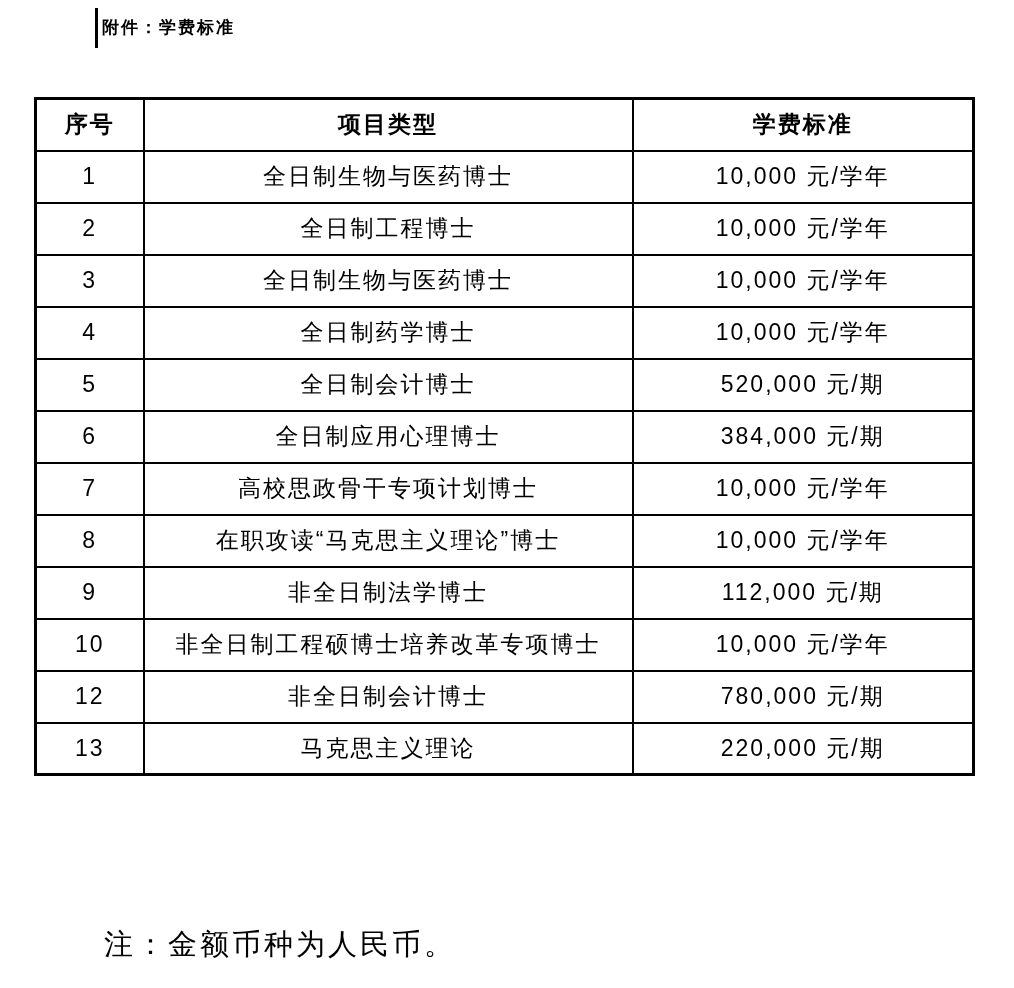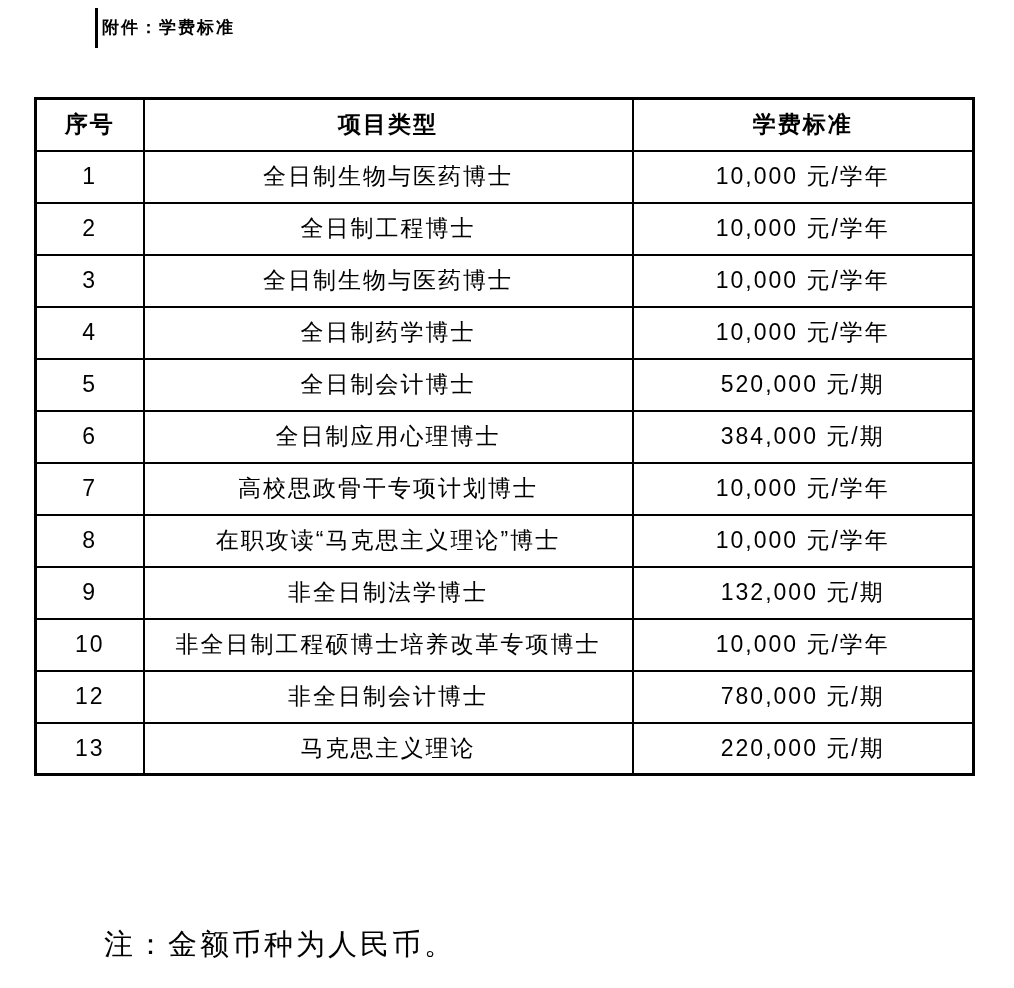--- a/index.html
+++ b/index.html
@@ -144,21 +144,21 @@
 
   <tr>
     <td>8</td>
     <td>在职攻读“马克思主义理论”博士</td>
     <td>10,000 元/学年</td>
   </tr>
 
   <tr>
     <td>9</td>
     <td>非全日制法学博士</td>
-    <td>132,000 元/期</td>
+    <td>112,000 元/期</td>
   </tr>
 
   <tr>
     <td>10</td>
     <td>非全日制工程硕博士培养改革专项博士</td>
     <td>10,000 元/学年</td>
   </tr>
 
 
   <tr>

